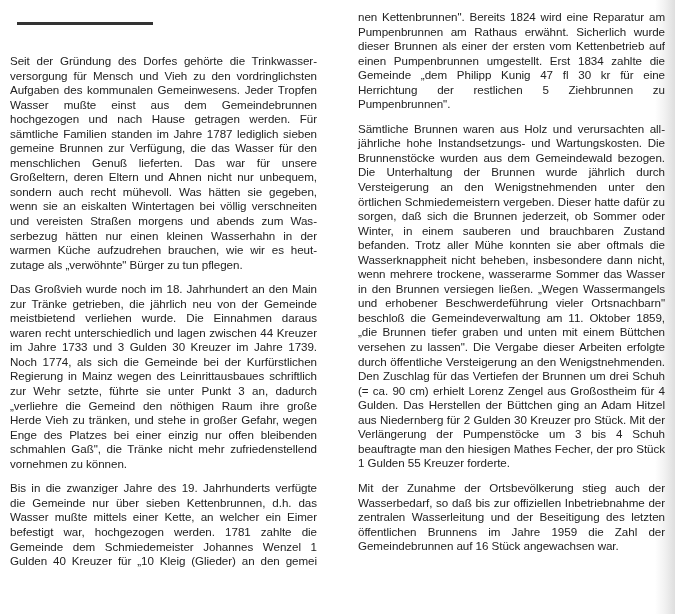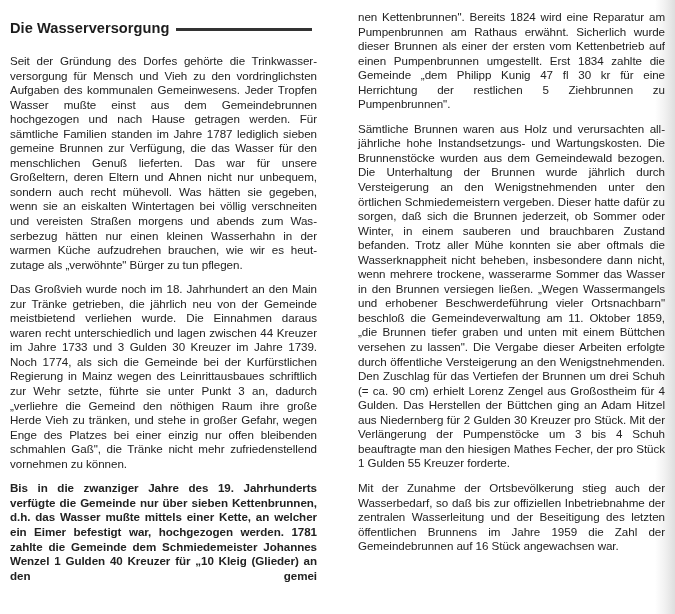--- a/index.html
+++ b/index.html
@@ -26,29 +26,28 @@
     display: flex; align-items: center;
   }
   .heading h1 {
     margin: 0; font-size: 14.6px; font-weight: bold; letter-spacing: 0.05px; color: #1c1c1c;
   }
   .heading .rule {
     width: 136px; height: 3px; background: #333; margin-left: 7px; margin-top: 2px;
   }
   p { margin: 0 0 10px 0; }
   .col p:last-child { margin-bottom: 0; }
-  .justify-last { text-align-last: justify; font-weight: bold; }
+  .justify-last { text-align-last: justify; }
 </style>
 </head>
 <body>
 
 <div class="page">
 
   <div class="heading">
-    <h1>Die Wasserversorgung</h1>
     <div class="rule"></div>
   </div>
 
   <div class="col col-left">
     <p>Seit der Gründung des Dorfes gehörte die Trinkwasser­versorgung für Mensch und Vieh zu den vordringlichsten Aufgaben des kommunalen Gemeinwesens. Jeder Trop­fen Wasser mußte einst aus dem Gemeindebrunnen hochgezogen und nach Hause getragen werden. Für sämtliche Familien standen im Jahre 1787 lediglich sieben gemeine Brunnen zur Verfügung, die das Wasser für den menschlichen Genuß lieferten. Das war für unsere Großeltern, deren Eltern und Ahnen nicht nur unbequem, sondern auch recht mühevoll. Was hätten sie gegeben, wenn sie an eiskalten Wintertagen bei völlig verschneiten und vereisten Straßen morgens und abends zum Was­serbezug hätten nur einen kleinen Wasserhahn in der warmen Küche aufzudrehen brauchen, wie wir es heut­zutage als „verwöhnte" Bürger zu tun pflegen.</p>
     <p>Das Großvieh wurde noch im 18. Jahrhundert an den Main zur Tränke getrieben, die jährlich neu von der Gemeinde meistbietend verliehen wurde. Die Einnah­men daraus waren recht unterschiedlich und lagen zwischen 44 Kreuzer im Jahre 1733 und 3 Gulden 30 Kreuzer im Jahre 1739. Noch 1774, als sich die Gemeinde bei der Kurfürstlichen Regierung in Mainz wegen des Leinrittausbaues schriftlich zur Wehr setzte, führte sie unter Punkt 3 an, dadurch „verliehre die Gemeind den nöthigen Raum ihre große Herde Vieh zu tränken, und stehe in großer Gefahr, wegen Enge des Platzes bei einer einzig nur offen bleibenden schmahlen Gaß", die Tränke nicht mehr zufriedenstellend vor­nehmen zu können.</p>
     <p class="justify-last">Bis in die zwanziger Jahre des 19. Jahrhunderts verfügte die Gemeinde nur über sieben Kettenbrunnen, d.h. das Wasser mußte mittels einer Kette, an welcher ein Eimer befestigt war, hochgezogen werden. 1781 zahlte die Gemeinde dem Schmiedemeister Johannes Wenzel 1 Gulden 40 Kreuzer für „10 Kleig (Glieder) an den gemei­</p>
   </div>
 
   <div class="col col-right">

